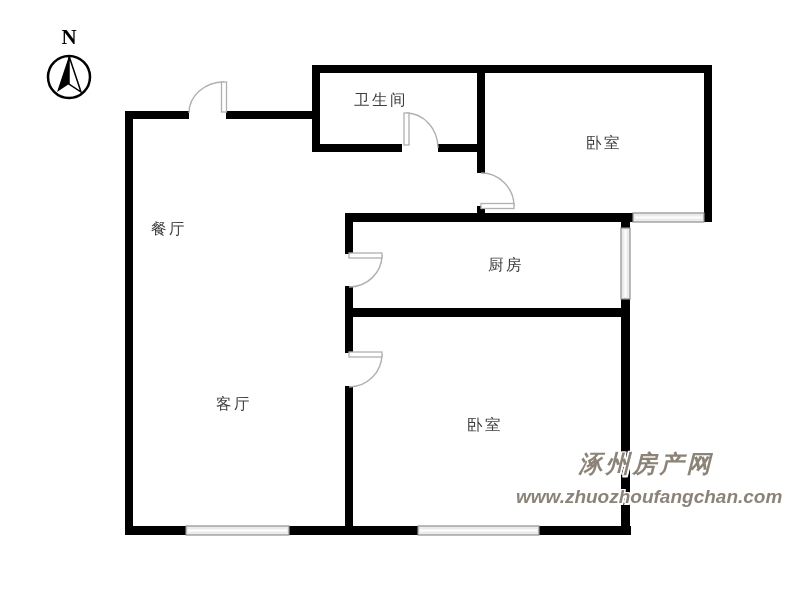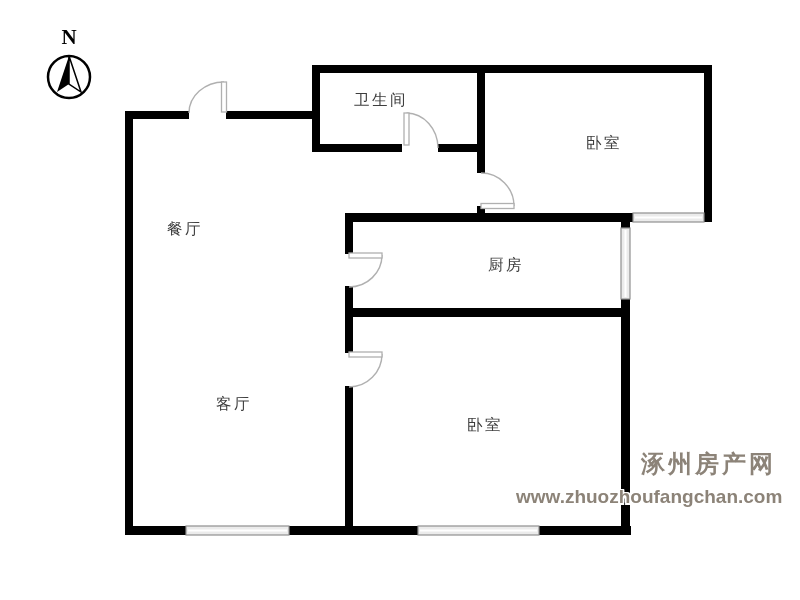--- a/index.html
+++ b/index.html
@@ -25,47 +25,48 @@
   .needle-right  { fill: #fff; stroke: #000; stroke-width: 1.5; }
 
   .room-label {
     position: absolute; z-index: 2;
     font-size: 15.5px; letter-spacing: 2.5px;
     color: var(--room_label, #3d3d3d);
     white-space: nowrap; line-height: 1;
   }
   .lbl-bathroom       { left: 354px; top: 92px; }
   .lbl-bedroom-top    { left: 586px; top: 135px; }
-  .lbl-dining         { left: 151px; top: 221px; margin-left: 16px; }
+  .lbl-dining         { left: 151px; top: 221px; }
   .lbl-kitchen        { left: 488px; top: 257px; }
   .lbl-living         { left: 216px; top: 396px; }
   .lbl-bedroom-bottom { left: 467px; top: 417px; }
 
   .compass-n {
     position: absolute; z-index: 2;
     left: 55px; top: 27px; width: 28px;
     text-align: center;
     font-family: "Liberation Serif", "DejaVu Serif", serif;
     font-weight: bold; font-size: 21px; line-height: 1;
     color: #000;
   }
 
   .watermark {
     position: absolute; z-index: 5;
     left: 516px; top: 451px; width: 260px;
-    text-align: right;
+    text-align: center;
     color: var(--watermark_text, #8c8378);
     font-weight: bold;
     line-height: 1.05;
     white-space: nowrap;
     text-shadow:
       -1.5px -1.5px 0 #fff,  1.5px -1.5px 0 #fff,
       -1.5px  1.5px 0 #fff,  1.5px  1.5px 0 #fff,
       -1.5px  0     0 #fff,  1.5px  0     0 #fff,
        0     -1.5px 0 #fff,  0      1.5px 0 #fff;
+    font-style: italic;
   }
   .wm-name { font-size: 24px; letter-spacing: 3px; }
   .wm-url  { font-size: 19px; letter-spacing: 0px; margin-top: 11px; }
 </style>
 </head>
 <body>
 
 <div id="stage">
 
   <svg id="plan-svg" width="800" height="600" viewBox="0 0 800 600">

